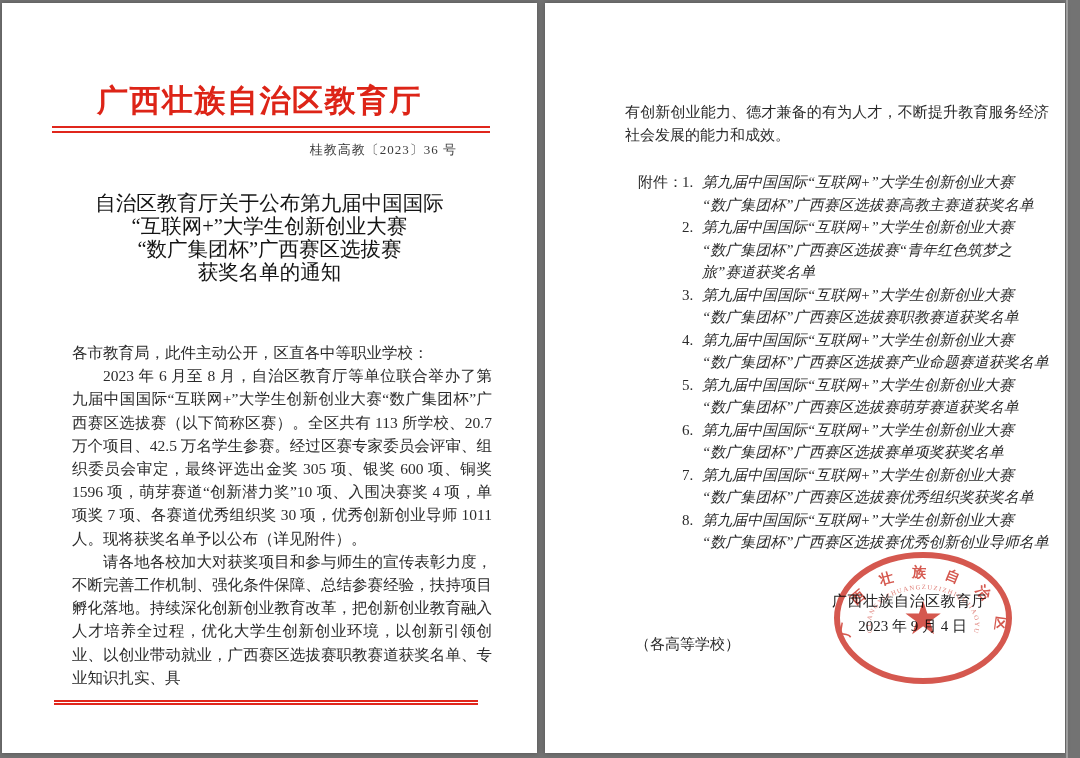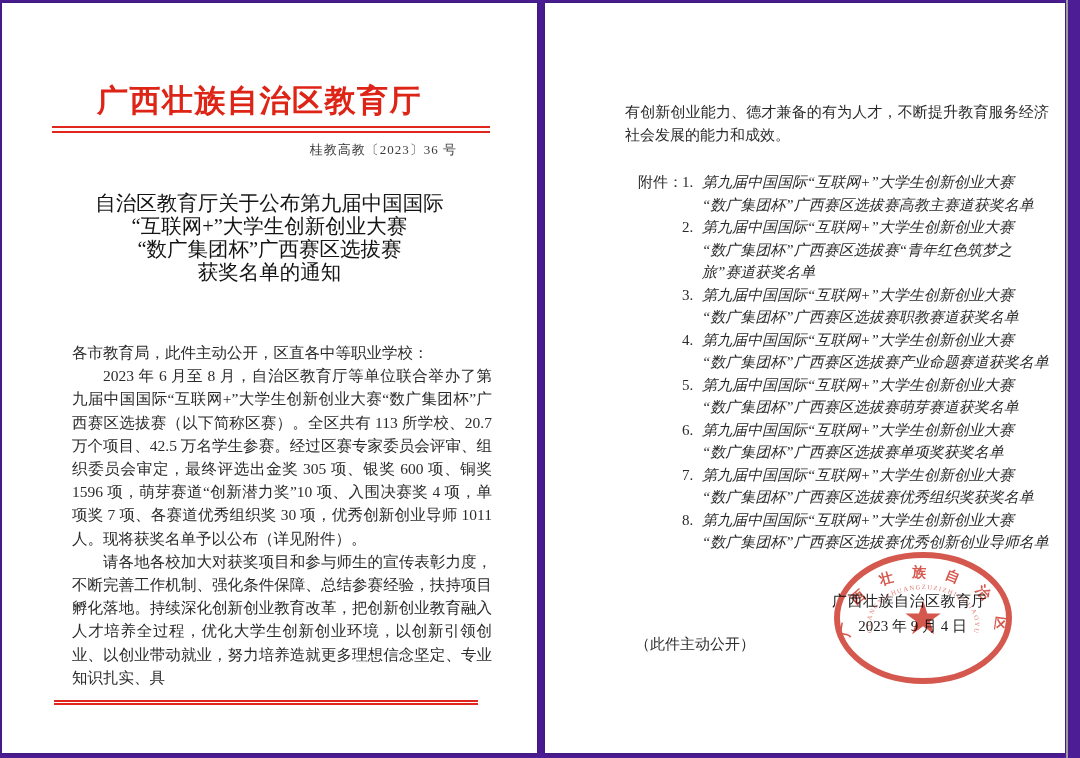--- a/index.html
+++ b/index.html
@@ -5,21 +5,21 @@
   html,body{margin:0;padding:0;}
   body{
     width:1080px;height:758px;
     background:#c6c6c6;
     font-family:"Liberation Serif","DejaVu Serif",serif;
     overflow:hidden;
   }
   .viewer{
     position:relative;
     width:1080px;height:758px;
-    background:#4c1d95;
+    background:#737373;
     box-sizing:border-box;
     padding:3px 15px 5px 2px;
     display:flex;
   }
   .page{
     position:relative;
     background:#ffffff;
     height:750px;
     box-shadow:0 0 5px rgba(0,0,0,.28);
     overflow:hidden;
@@ -106,21 +106,21 @@
     <div class="agency">广西壮族自治区教育厅</div>
     <div class="rule-top"></div>
     <div class="doc-number">桂教高教〔2023〕36 号</div>
     <div class="notice-title">自治区教育厅关于公布第九届中国国际
 “互联网+”大学生创新创业大赛
 “数广集团杯”广西赛区选拔赛
 获奖名单的通知</div>
     <div class="body-block">
       <p class="salutation">各市教育局，此件主动公开，区直各中等职业学校：</p>
       <p>2023 年 6 月至 8 月，自治区教育厅等单位联合举办了第九届中国国际“互联网+”大学生创新创业大赛“数广集团杯”广西赛区选拔赛（以下简称区赛）。全区共有 113 所学校、20.7 万个项目、42.5 万名学生参赛。经过区赛专家委员会评审、组织委员会审定，最终评选出金奖 305 项、银奖 600 项、铜奖 1596 项，萌芽赛道“创新潜力奖”10 项、入围决赛奖 4 项，单项奖 7 项、各赛道优秀组织奖 30 项，优秀创新创业导师 1011 人。现将获奖名单予以公布（详见附件）。</p>
-      <p>请各地各校加大对获奖项目和参与师生的宣传表彰力度，不断完善工作机制、强化条件保障、总结参赛经验，扶持项目孵化落地。持续深化创新创业教育改革，把创新创业教育融入人才培养全过程，优化大学生创新创业环境，以创新引领创业、以创业带动就业，努力培养造就更多理想信念坚定、专业知识扎实、具</p>
+      <p>请各地各校加大对获奖项目和参与师生的宣传表彰力度，不断完善工作机制、强化条件保障、总结参赛经验，扶持项目孵化落地。持续深化创新创业教育改革，把创新创业教育融入人才培养全过程，优化大学生创新创业环境，以创新引领创业、以创业带动就业，广西赛区选拔赛职教赛道获奖名单、专业知识扎实、具</p>
     </div>
     <div class="rule-bottom"></div>
   </div>
 
   <div class="page page-right">
     <div class="cont-para">有创新创业能力、德才兼备的有为人才，不断提升教育服务经济社会发展的能力和成效。</div>
 
     <div class="attachments">
       <span class="att-label">附件：</span>
       <div class="att-list">
@@ -164,21 +164,21 @@
           <div class="att-item">
             <span class="att-num">8.</span>
             <div class="att-text">第九届中国国际“互联网+”大学生创新创业大赛
 “数广集团杯”广西赛区选拔赛优秀创新创业导师名单</div>
           </div>
         </div>
     </div>
 
     <div class="signer">广西壮族自治区教育厅</div>
     <div class="sign-date">2023 年 9 月 4 日</div>
-    <div class="disclosure">（此件主动公开）</div>
+    <div class="disclosure">（各高等学校）</div>
 
     <svg class="seal" viewBox="0 0 190 150">
       <defs>
         <path id="seal-arc-cn" d="M 25.2,96.4 A 72,50 0 1 1 164.8,96.4" fill="none"></path>
         <path id="seal-arc-py" d="M 44.5,89.5 A 52,35 0 1 1 145.5,89.5" fill="none"></path>
       </defs>
       <ellipse cx="95" cy="75" rx="86" ry="63" fill="none" stroke="#cf4136" stroke-width="6"></ellipse>
       <text fill="#cf4136" font-size="14" font-weight="700" letter-spacing="18">
         <textPath href="#seal-arc-cn" startOffset="2">广西壮族自治区教育厅</textPath>
       </text>

